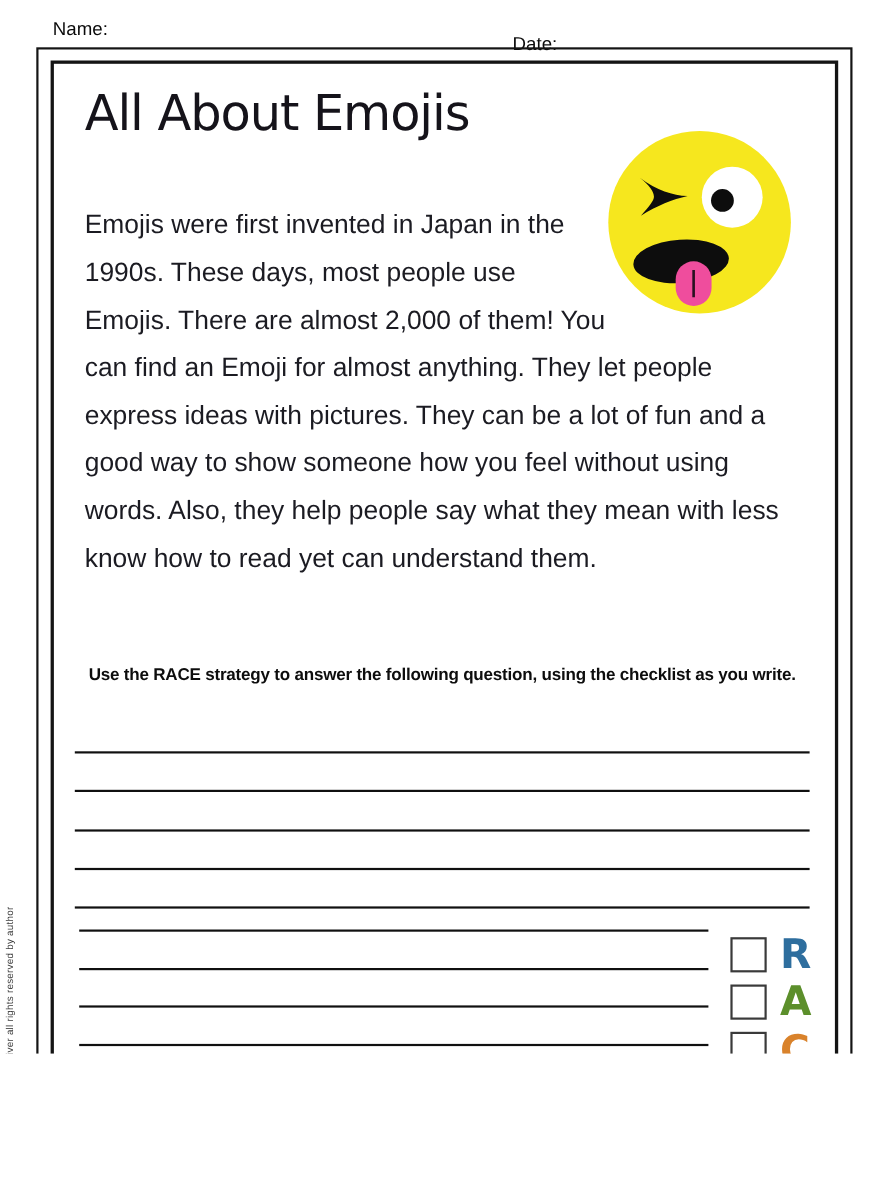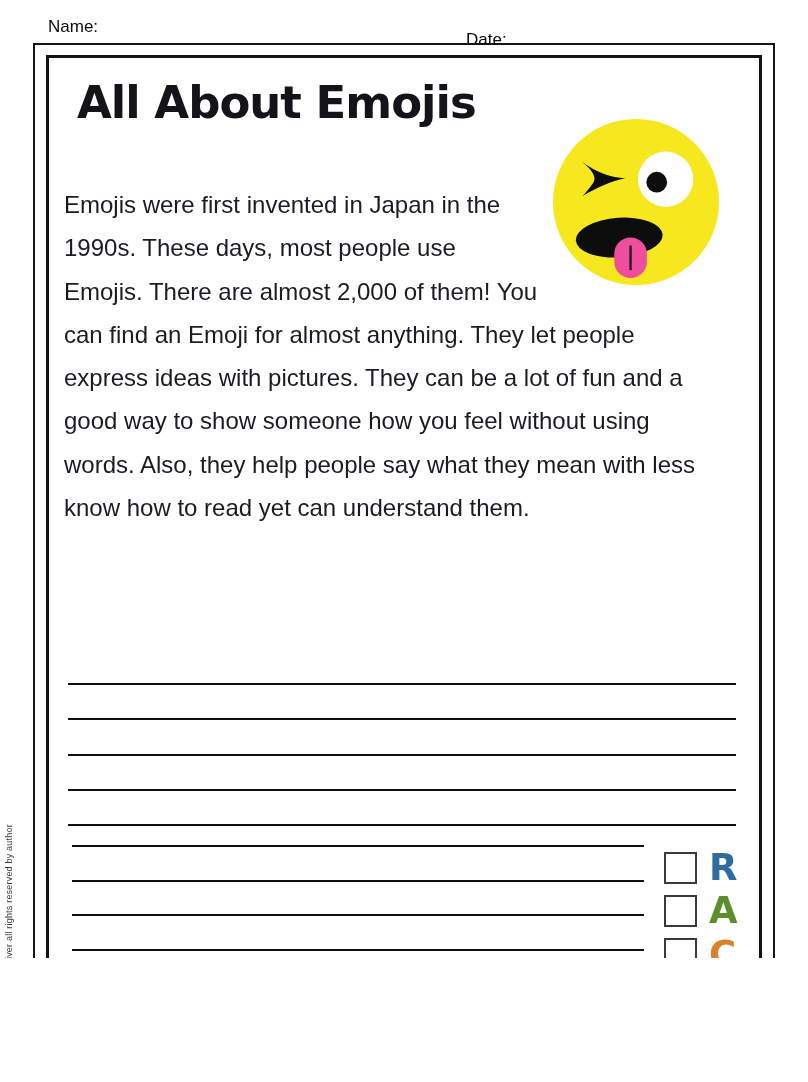--- a/index.html
+++ b/index.html
@@ -8,26 +8,26 @@
 
   .name-label{position:absolute;left:48px;top:17px;font-size:17px;color:#0a0a0a;}
   .date-label{position:absolute;left:466px;top:30px;font-size:17px;color:#0a0a0a;}
 
   .outer-box{position:absolute;left:33px;top:43px;width:738px;height:1002px;
              border:2px solid #141414;}
   .inner-box{position:absolute;left:46px;top:55px;width:710px;height:975px;
              border:3px solid #141414;}
 
   .title{position:absolute;left:77px;top:76px;margin:0;
-         font-family:"DejaVu Sans",sans-serif;font-weight:700;font-size:45px;
+         font-family:"DejaVu Sans",sans-serif;font-weight:400;font-size:45px;
          letter-spacing:-1px;color:#15131a;}
 
   .emoji{position:absolute;left:552px;top:118px;width:168px;height:168px;}
 
-  .paragraph{position:absolute;left:64px;top:183px;width:648px;
+  .paragraph{position:absolute;left:77px;top:183px;width:648px;
              font-size:24px;color:#1b1b22;}
   .para-line{height:43.3px;line-height:43.3px;white-space:nowrap;}
 
   .instructions{position:absolute;left:56px;top:601px;width:692px;text-align:center;
                 font-weight:700;font-size:15.5px;letter-spacing:-0.2px;color:#0d0d0d;}
   .instructions div{line-height:25px;}
 
   .lines-full{position:absolute;left:68px;top:650px;width:668px;}
   .lines-short{position:absolute;left:72px;top:813px;width:572px;}
   .answer-line{height:33.2px;border-bottom:2px solid #101010;}
@@ -73,20 +73,21 @@
       <div class="para-line">1990s. These days, most people use</div>
       <div class="para-line">Emojis. There are almost 2,000 of them! You</div>
       <div class="para-line">can find an Emoji for almost anything. They let people</div>
       <div class="para-line">express ideas with pictures. They can be a lot of fun and a</div>
       <div class="para-line">good way to show someone how you feel without using</div>
       <div class="para-line">words. Also, they help people say what they mean with less</div>
       <div class="para-line">know how to read yet can understand them.</div>
     </div>
 
   <div class="instructions">
+    <div>Use the RACE strategy to answer the following question, using the checklist as you write.</div>
   </div>
 
   <div class="lines-full" id="lines-full">
       <div class="answer-line"></div>
       <div class="answer-line"></div>
       <div class="answer-line"></div>
       <div class="answer-line"></div>
       <div class="answer-line"></div>
     </div>
   <div class="lines-short" id="lines-short">

